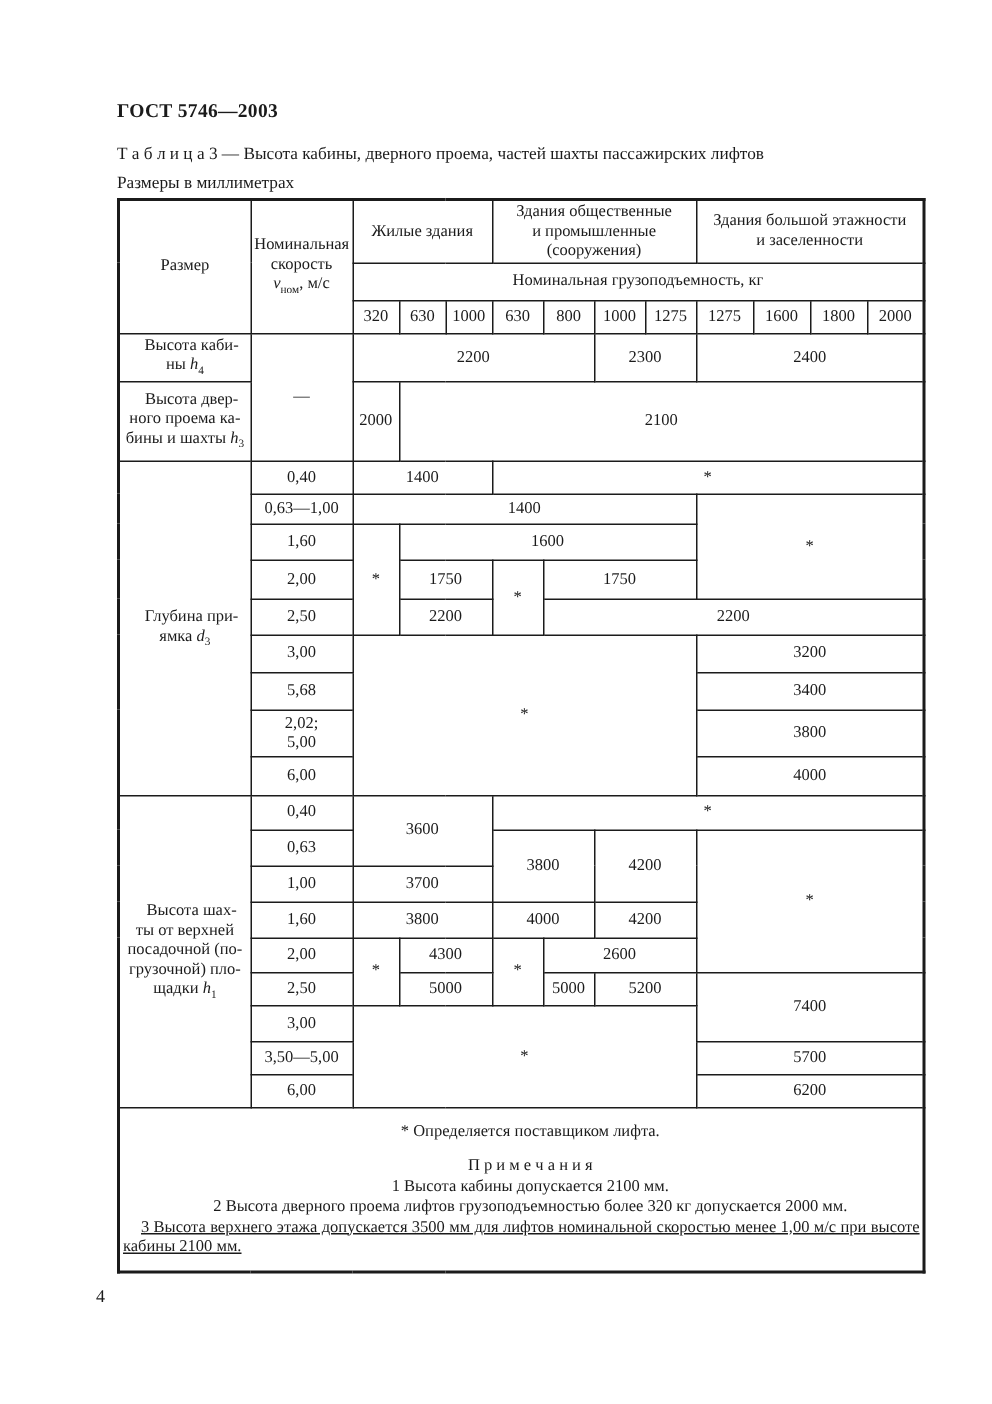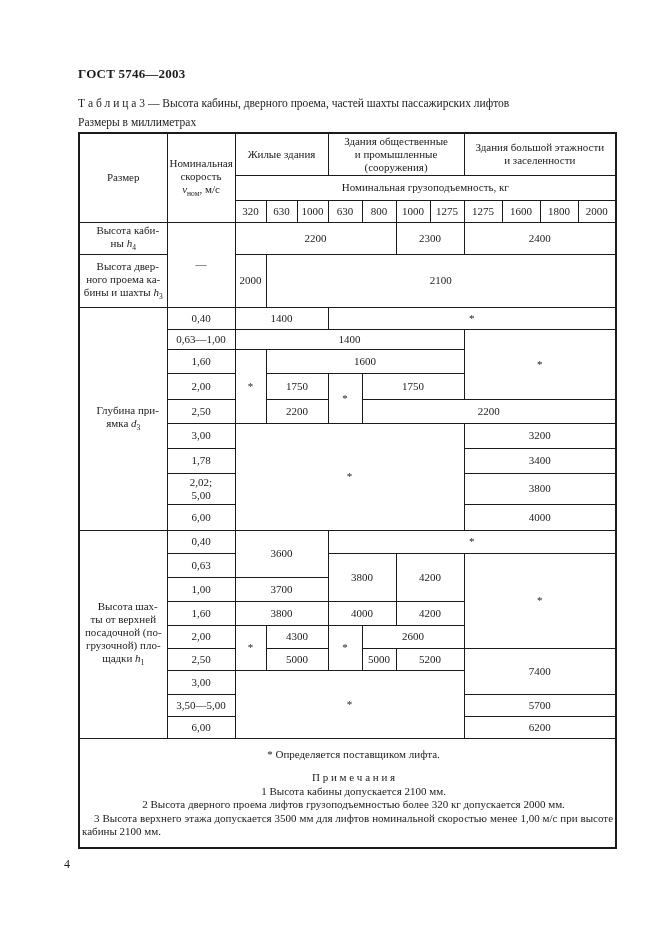--- a/index.html
+++ b/index.html
@@ -22,21 +22,21 @@
   td.pre,span.pre{white-space:pre-line;}
   td.lbl{
     text-align:left;vertical-align:top;font-size:10.5px;line-height:1.22;
     padding:3px 3px 2px 4px;text-indent:9px;white-space:pre-line;
   }
   td.lbl i,td.hdr i{font-style:italic;}
   sub{font-size:7.5px;}
   td.foot{text-align:left;vertical-align:top;padding:7px 9px 4px 6px;white-space:normal;}
   td.foot p{margin:0;font-size:11px;line-height:1.22;text-indent:12px;}
   td.foot p.fn{margin-bottom:10px;}
-  td.foot p.n3{text-align:justify;}
+  td.foot p.n3{text-align:justify;text-decoration:underline;}
   .pageno{position:relative;left:-14px;margin-top:8px;font-size:12px;}
 </style>
 </head>
 <body>
 
 <div class="page">
   <div class="doc-title">ГОСТ 5746—2003</div>
   <div class="caption">Т а б л и ц а 3 — Высота кабины, дверного проема, частей шахты пассажирских лифтов</div>
   <div class="units">Размеры в миллиметрах</div>
 
@@ -131,21 +131,21 @@
         <td class="bb2">2,50</td>
         <td colspan="2" class="bb2">2200</td>
         <td colspan="7" class="bb2">2200</td>
       </tr>
       <tr style="height:25px">
         <td>3,00</td>
         <td colspan="7" rowspan="4" class="bb2">*</td>
         <td colspan="4">3200</td>
       </tr>
       <tr style="height:25px">
-        <td>1,78</td>
+        <td>5,68</td>
         <td colspan="4">3400</td>
       </tr>
       <tr style="height:31px">
         <td class="pre">2,02;
 5,00</td>
         <td colspan="4">3800</td>
       </tr>
       <tr style="height:26px">
         <td class="bb2">6,00</td>
         <td colspan="4" class="bb2">4000</td>

